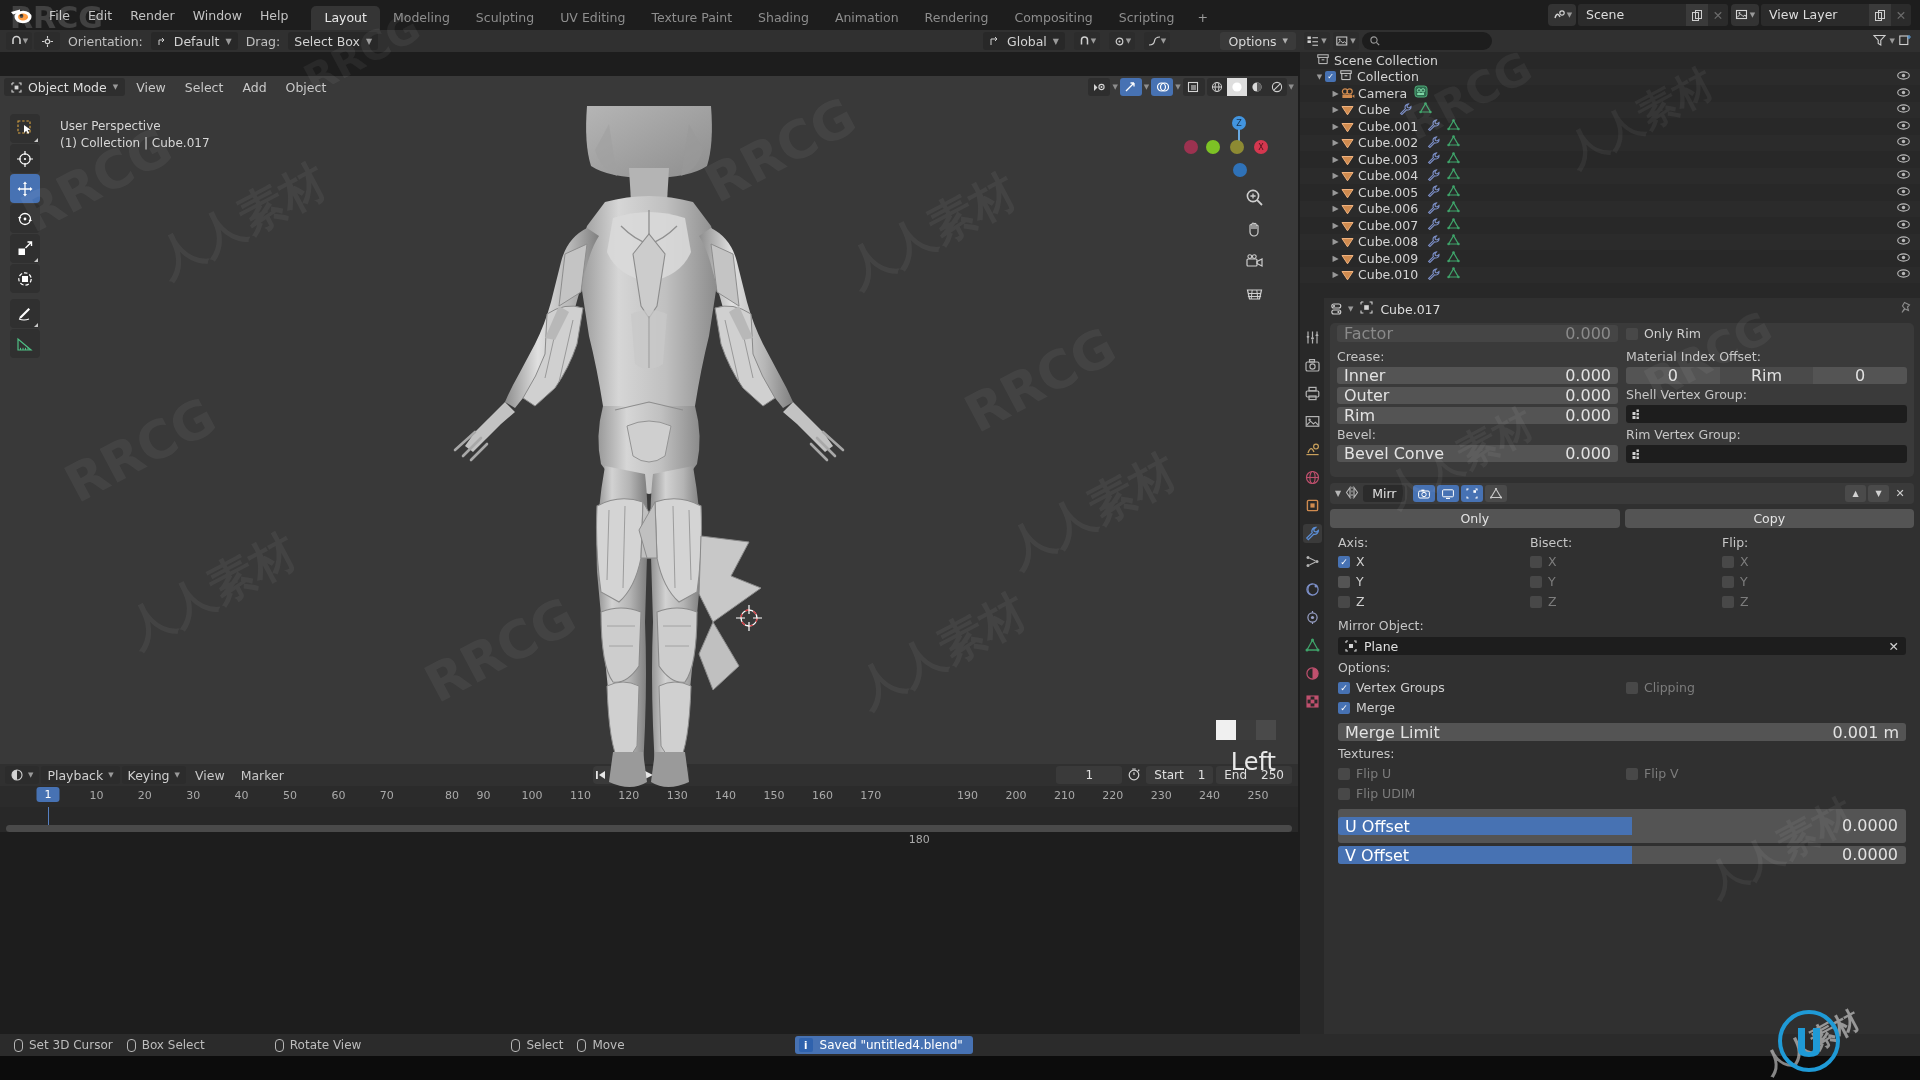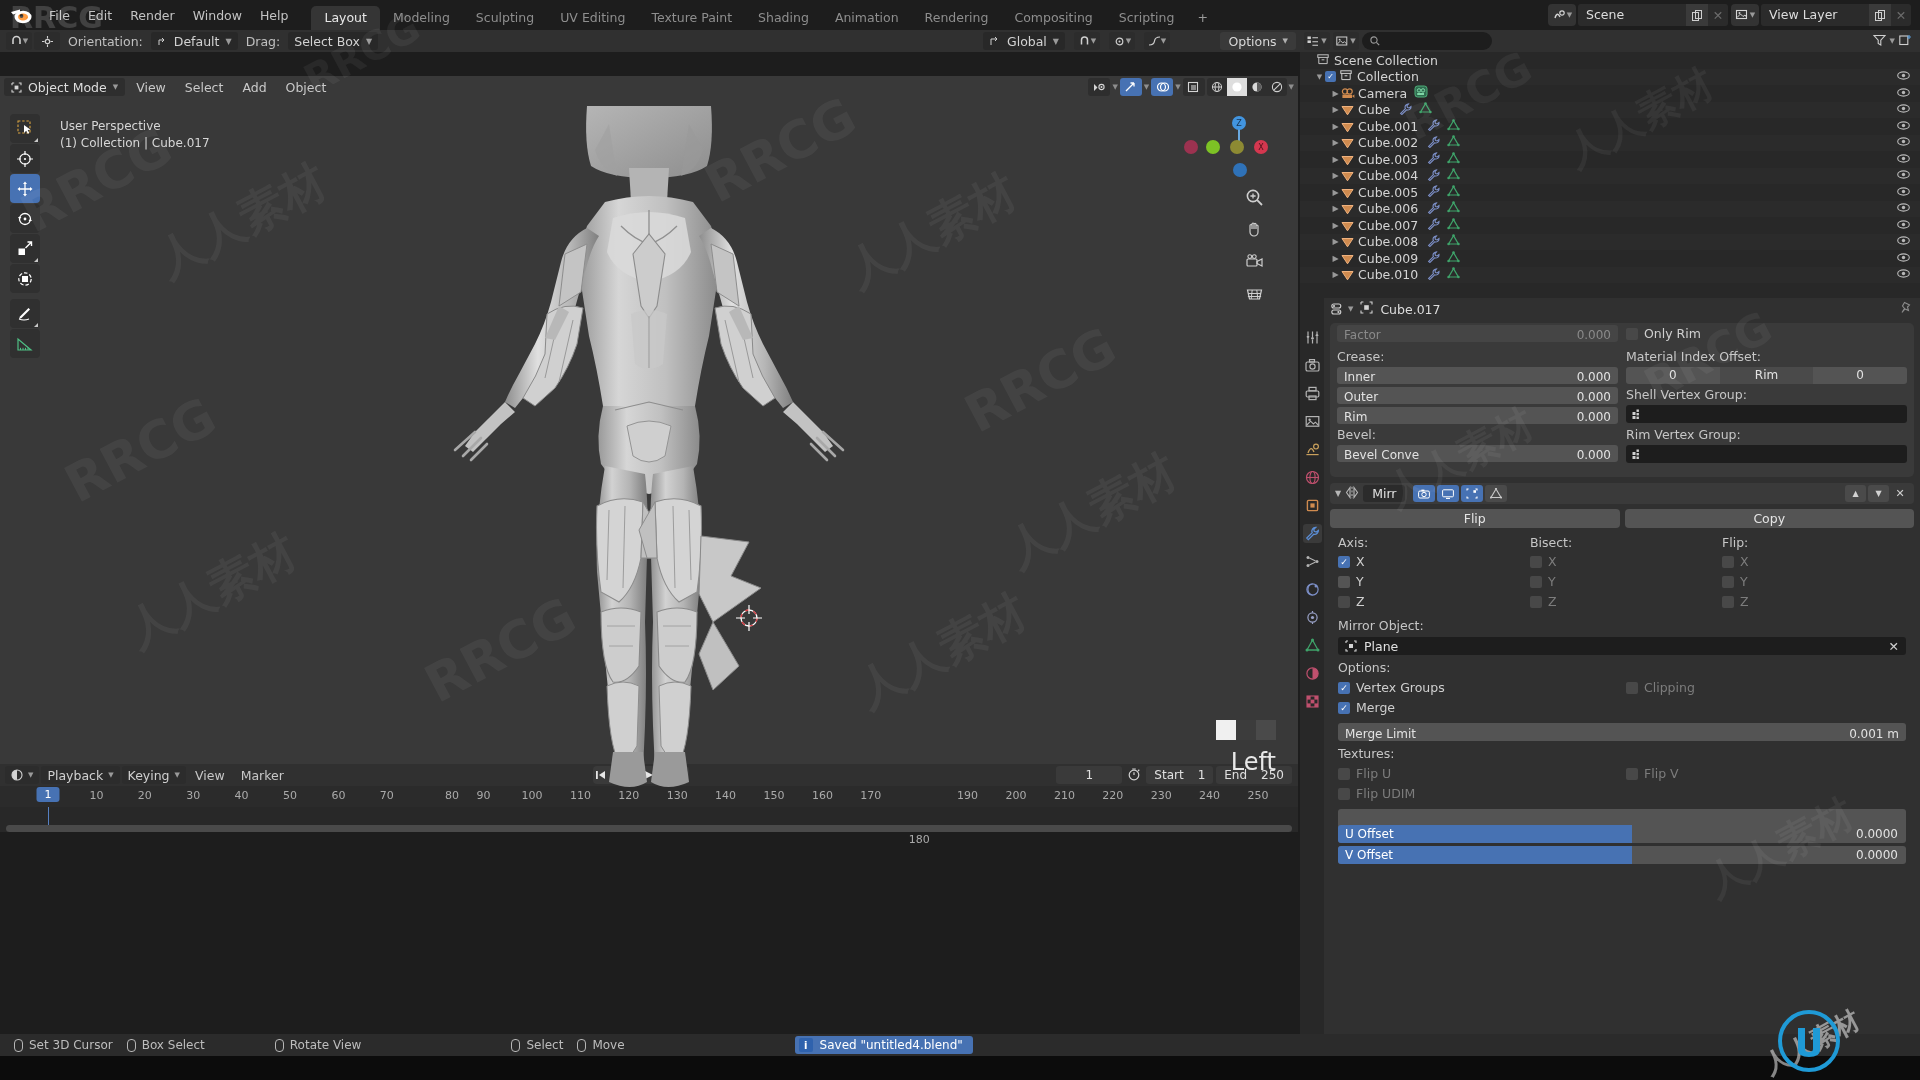--- a/index.html
+++ b/index.html
@@ -170,22 +170,22 @@
           justify-content:center; font-size:11px; color:#b4b4b4; border-radius:3px; }
   .ptab.on { background:#3a3a3a; color:#5b8ed6; }
   .prop-body { flex:1; position:relative; }
   .breadcrumb { height:22px; background:#303030; display:flex; align-items:center;
                 gap:7px; padding:0 7px; font-size:12.5px; color:#ddd; }
   .panel { background:#3a3a3a; border-radius:5px; margin:3px 6px; padding:6px 7px; }
   .prow { display:flex; gap:8px; margin-bottom:4px; }
   .pcol { flex:1; }
   .lbl { color:#c6c6c6; font-size:12.5px; margin-bottom:3px; display:block; }
   .fld { height:17px; background:#545454; border-radius:3px; display:flex;
-         align-items:flex-end; justify-content:space-between; padding:0 7px;
-         color:#e2e2e2; font-size:12px; margin-bottom:3px; }
+         align-items:center; justify-content:space-between; padding:0 7px;
+         color:#e2e2e2; font-size:16px; margin-bottom:3px; }
   .fld.dim { background:#454545; color:#8a8a8a; }
   .fld.blue { background:#4772b3; color:#fff; }
   .fld.split { padding:0; }
   .fld.split > div { flex:1; text-align:center; line-height:17px; }
   .cbrow { display:flex; align-items:center; gap:6px; height:17px;
            font-size:12.5px; color:#cfcfcf; margin-bottom:3px; }
   .cb { width:12px; height:12px; border-radius:2px; background:#545454; flex:none;
         display:flex; align-items:center; justify-content:center;
         color:#fff; font-size:9px; }
   .cb.on { background:#4772b3; }
@@ -1329,21 +1329,21 @@
           </div>
         </div>
         <div style="display:flex; gap:2px; margin-left:auto;">
           <div class="mod-arrow">▲</div>
           <div class="mod-arrow">▼</div>
           <div style="width:18px;height:17px;display:flex;align-items:center;justify-content:center;color:#cfcfcf;font-size:11px;">✕</div>
         </div>
       </div>
 
       <div class="btn-row">
-        <div class="pbtn">Flip</div>
+        <div class="pbtn">Only</div>
         <div class="pbtn">Copy</div>
       </div>
 
       <div class="panel" style="background:transparent;padding:2px 8px;">
         <div class="prow">
           <div class="pcol">
             <span class="lbl">Axis:</span>
             <div class="cbrow">
               <span class="cb on">✓</span>
               <span>X</span>

